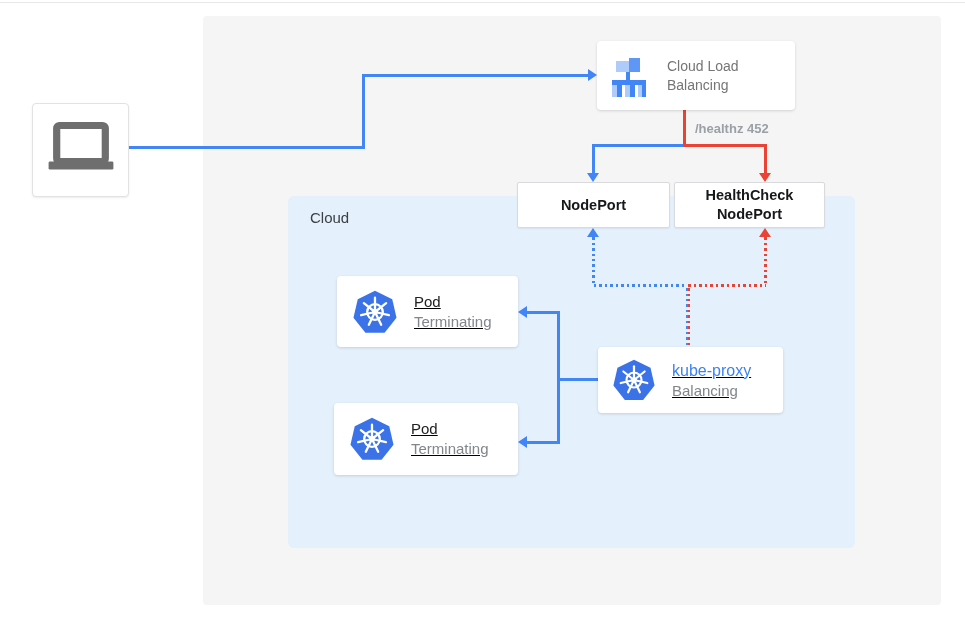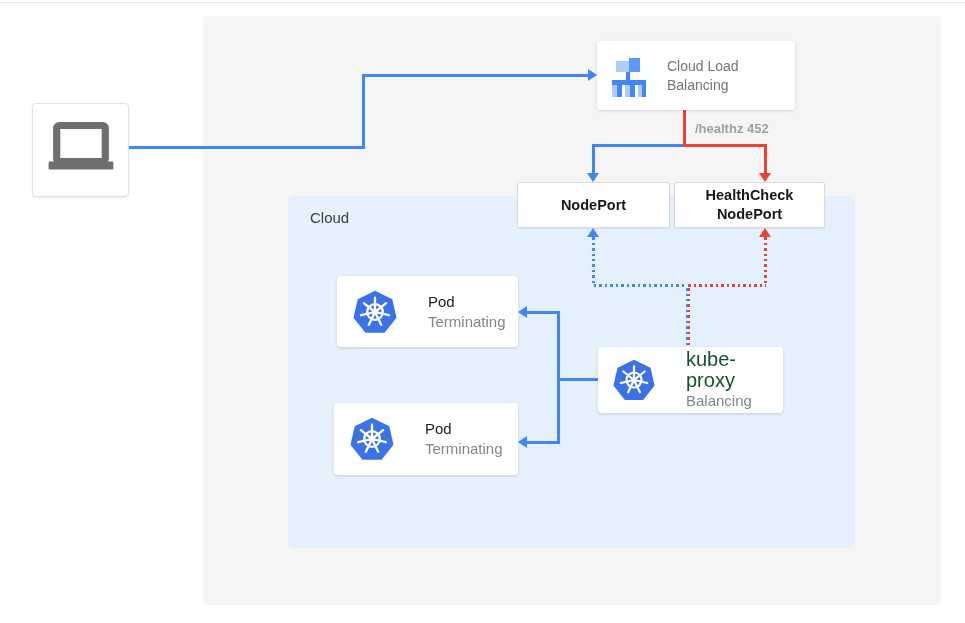--- a/index.html
+++ b/index.html
@@ -25,24 +25,24 @@
     display:flex;flex-direction:column;align-items:center;justify-content:center;
     font-weight:bold;font-size:14.5px;color:#17181a;line-height:19px;box-shadow:0 1px 2px rgba(0,0,0,0.06);}
   .nodeport-card{left:517px;top:182px;width:151px;height:44px;}
   .hc-card{left:674px;top:182px;width:149px;height:44px;}
 
   .pod-card{display:flex;align-items:center;}
   .pod1{left:337px;top:276px;width:181px;height:71px;}
   .pod2{left:334px;top:403px;width:184px;height:72px;}
   .kproxy-card{left:598px;top:347px;width:185px;height:66px;display:flex;align-items:center;}
   .k8s-icon{width:46px;height:46px;margin-left:15px;flex:0 0 auto;}
-  .pod-text{margin-left:30px;}
+  .pod-text{margin-left:16px;text-decoration:underline;}
   .pod-title{font-size:15px;color:#212121;line-height:20px;}
   .pod-sub{font-size:15px;color:#80868b;line-height:20px;}
-  .kp-title{font-size:20px;color:#14532d;line-height:21px;}
+  .kp-title{font-size:16px;color:#3b82f6;line-height:21px;}
 
   .healthz{position:absolute;left:695px;top:121px;font-size:13px;font-weight:bold;color:#9aa0a6;}
 
   .line{position:absolute;}
   .blue{background:#4285f4;}
   .red{background:#ea4335;}
 
   
   .dot-h-blue{background:repeating-linear-gradient(to right,#4285f4 0 2.5px,transparent 2.5px 5.5px);}
   .dot-h-red{background:repeating-linear-gradient(to right,#ea4335 0 2.5px,transparent 2.5px 5.5px);}

